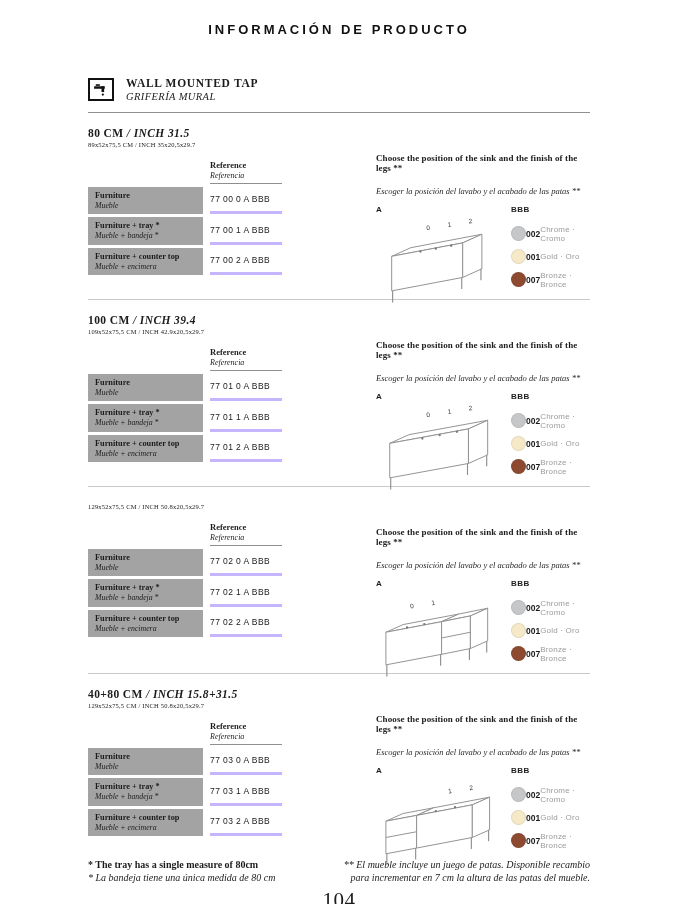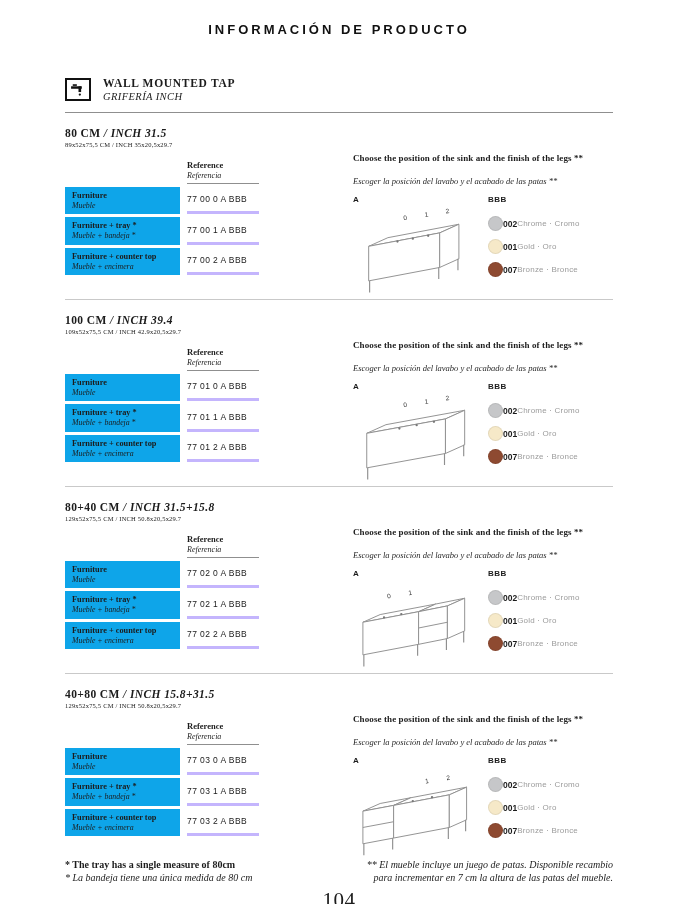--- a/index.html
+++ b/index.html
@@ -1,21 +1,21 @@
 <!DOCTYPE html>
 <html><head>
 <meta charset="utf-8">
 <style>
   * { margin:0; padding:0; box-sizing:border-box; }
   html,body { background:#ffffff; }
   body {
     width:678px; height:904px; overflow:hidden; position:relative;
     font-family:"Liberation Serif", serif; color:#1c1c1c;
   }
-  .page { width:678px; height:648px; padding:0 65px; }
+  .page { width:678px; height:648px; padding:0 88px; }
 
   
   .main-header {
     padding-top:22px; text-align:center;
     font-family:"Liberation Sans", sans-serif; font-weight:bold;
     font-size:13px; letter-spacing:3px; color:#111;
   }
 
   
   .product-header {
@@ -38,21 +38,21 @@
 
   .spec-table {
     margin-top:10px;
     display:grid; grid-template-columns:115px 72px; column-gap:7px; row-gap:3px;
     align-items:stretch;
   }
   .cell { min-height:26px; }
   .cell.head { min-height:24px; display:flex; flex-direction:column; justify-content:flex-end; padding-bottom:3px; border-bottom:1px solid #8f8f8f; }
   .rh-en { font-weight:bold; font-size:8.5px; }
   .rh-es { font-style:italic; font-size:8px; margin-top:1px; }
-  .cell.label { background:#0ea5e9; padding:4px 7px; display:flex; flex-direction:column; justify-content:center; }
+  .cell.label { background:#a3a3a3; padding:4px 7px; display:flex; flex-direction:column; justify-content:center; }
   .cell.label .en { font-weight:bold; font-size:8.3px; line-height:1.15; }
   .cell.label .es { font-style:italic; font-size:7.8px; line-height:1.15; margin-top:1px; }
   .cell.ref {
     display:flex; align-items:center; border-bottom:3px solid #c4b5fd;
     font-family:"Liberation Sans", sans-serif; font-size:8.5px; letter-spacing:0.4px; color:#1a1a1a;
   }
 
   .choose-en { font-weight:bold; font-size:9px; letter-spacing:0.1px; }
   .choose-es { font-style:italic; font-size:8.5px; margin-top:13px; color:#2a2a2a; }
 
@@ -101,21 +101,21 @@
         <g fill="#111">
           <rect x="1" y="4" width="13" height="3"></rect>
           <rect x="10" y="4" width="3.2" height="7"></rect>
           <rect x="3" y="1.5" width="5" height="2"></rect>
           <circle cx="11.6" cy="14" r="1.4"></circle>
         </g>
       </svg>
     </div>
     <div class="product-titles">
       <div class="pt-en">WALL MOUNTED TAP</div>
-      <div class="pt-es">GRIFERÍA INCH</div>
+      <div class="pt-es">GRIFERÍA MURAL</div>
     </div>
   </div>
 
   <div class="section">
     <div class="sec-left">
       <div class="size-title">
         <span>80 CM</span>
         <span class="inch">/ INCH 31.5</span>
       </div>
       <div class="size-dims">89x52x75,5 CM / INCH 35x20,5x29.7</div>
@@ -257,24 +257,20 @@
               <span class="sw-name">Bronze · Bronce</span>
             </div>
           </div>
         </div>
       </div>
     </div>
   </div>
 
   <div class="section">
     <div class="sec-left">
-      <div class="size-title">
-        <span>80+40 CM</span>
-        <span class="inch">/ INCH 31.5+15.8</span>
-      </div>
       <div class="size-dims">129x52x75,5 CM / INCH 50.8x20,5x29.7</div>
       <div class="spec-table">
         <div class="cell"></div>
         <div class="cell head">
           <div class="rh-en">Reference</div>
           <div class="rh-es">Referencia</div>
         </div>
         <div class="cell label">
           <div class="en">Furniture</div>
           <div class="es">Mueble</div>

